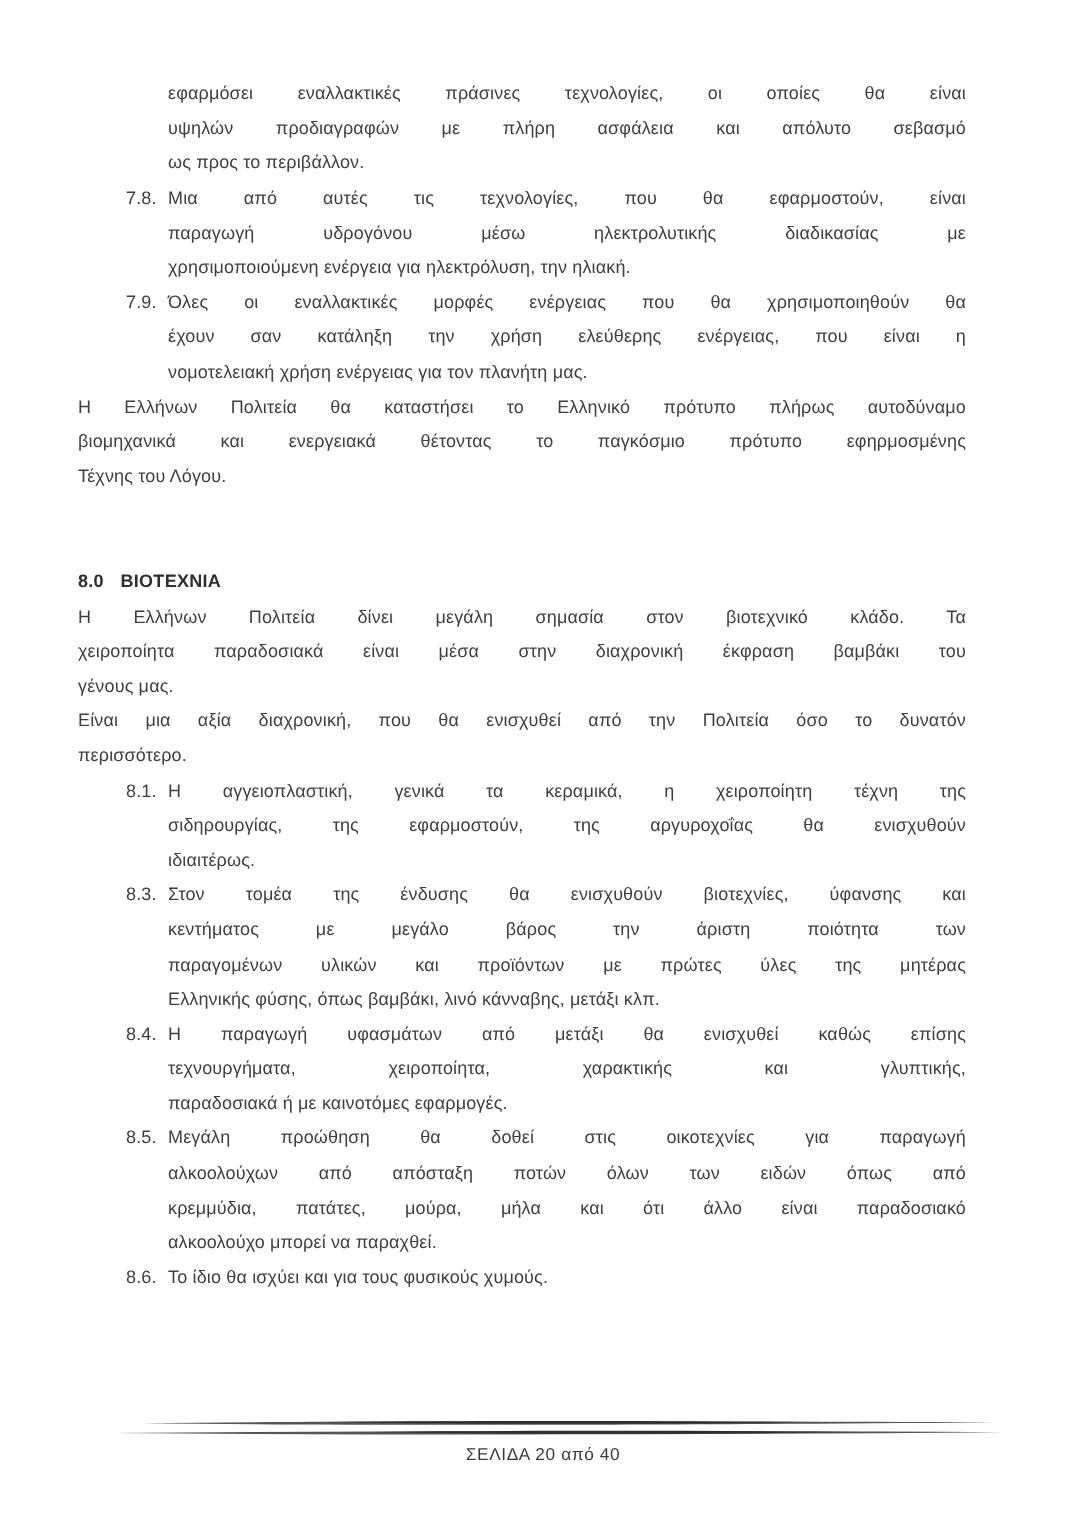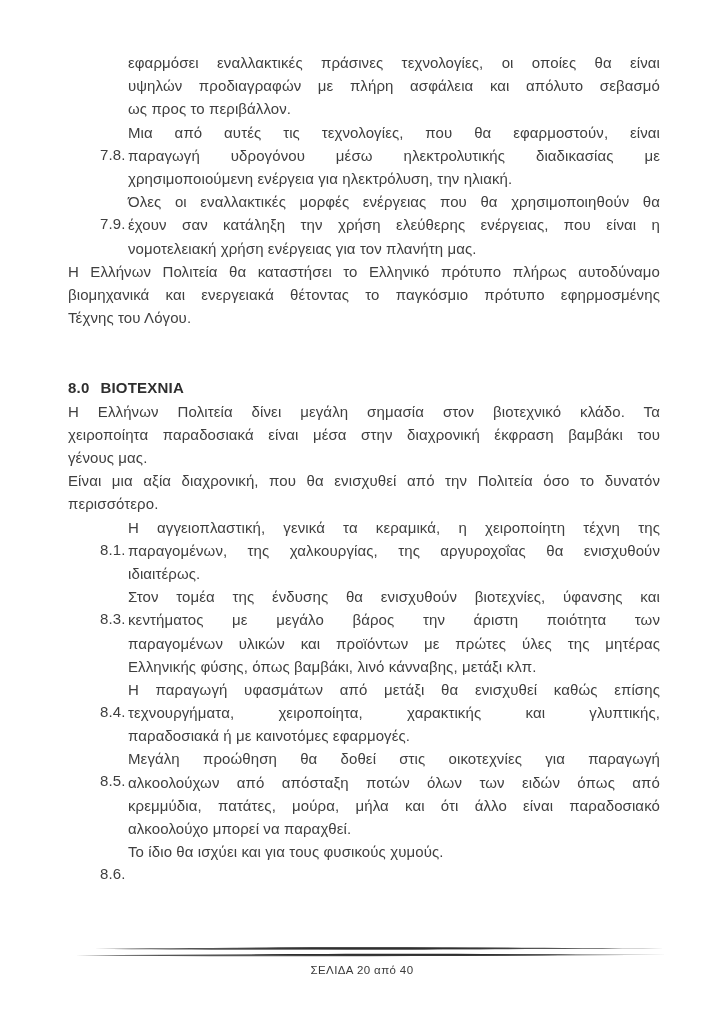--- a/index.html
+++ b/index.html
@@ -7,42 +7,41 @@
     position:relative;
     width:724px; height:1024px;
     margin:0 auto;
     background:#ffffff;
     font-family:"Liberation Sans","DejaVu Sans",sans-serif;
     color:#3f3f3f;
     overflow:hidden;
   }
   .doc {
     position:absolute;
-    left:68px; top:51px;
+    left:52px; top:51px;
     width:592px;
-    font-size:15px;
+    font-size:12px;
     letter-spacing:0.1px;
   }
   .line {
     height:23.2px;
     line-height:23.2px;
     overflow:visible;
   }
   .line.just {
     text-align:justify;
     text-align-last:justify;
   }
   .para { }
   .li { position:relative; margin-left:60px; }
   .li .num {
     position:absolute;
     left:-28px; top:0;
     height:23.2px; line-height:23.2px;
     white-space:nowrap;
-    margin-top:22px;
   }
   .spacer { height:23.2px; }
   .heading {
     font-weight:bold;
     color:#2e2e2e;
     letter-spacing:0.2px;
     margin-top:24px;
   }
   .heading .hnum { margin-right:11px; }
   .footer-rule {
@@ -96,21 +95,21 @@
         <div class="line just">χειροποίητα παραδοσιακά είναι μέσα στην διαχρονική έκφραση βαμβάκι του</div>
         <div class="line">γένους μας.</div>
       </div>
       <div class="para">
         <div class="line just">Είναι μια αξία διαχρονική, που θα ενισχυθεί από την Πολιτεία όσο το δυνατόν</div>
         <div class="line">περισσότερο.</div>
       </div>
       <div class="li">
         <span class="num">8.1.</span>
         <div class="line just">Η αγγειοπλαστική, γενικά τα κεραμικά, η χειροποίητη τέχνη της</div>
-        <div class="line just">παραγομένων, της χαλκουργίας, της αργυροχοΐας θα ενισχυθούν</div>
+        <div class="line just">σιδηρουργίας, της εφαρμοστούν, της αργυροχοΐας θα ενισχυθούν</div>
         <div class="line">ιδιαιτέρως.</div>
       </div>
       <div class="li">
         <span class="num">8.3.</span>
         <div class="line just">Στον τομέα της ένδυσης θα ενισχυθούν βιοτεχνίες, ύφανσης και</div>
         <div class="line just">κεντήματος με μεγάλο βάρος την άριστη ποιότητα των</div>
         <div class="line just">παραγομένων υλικών και προϊόντων με πρώτες ύλες της μητέρας</div>
         <div class="line">Ελληνικής φύσης, όπως βαμβάκι, λινό κάνναβης, μετάξι  κλπ.</div>
       </div>
       <div class="li">

